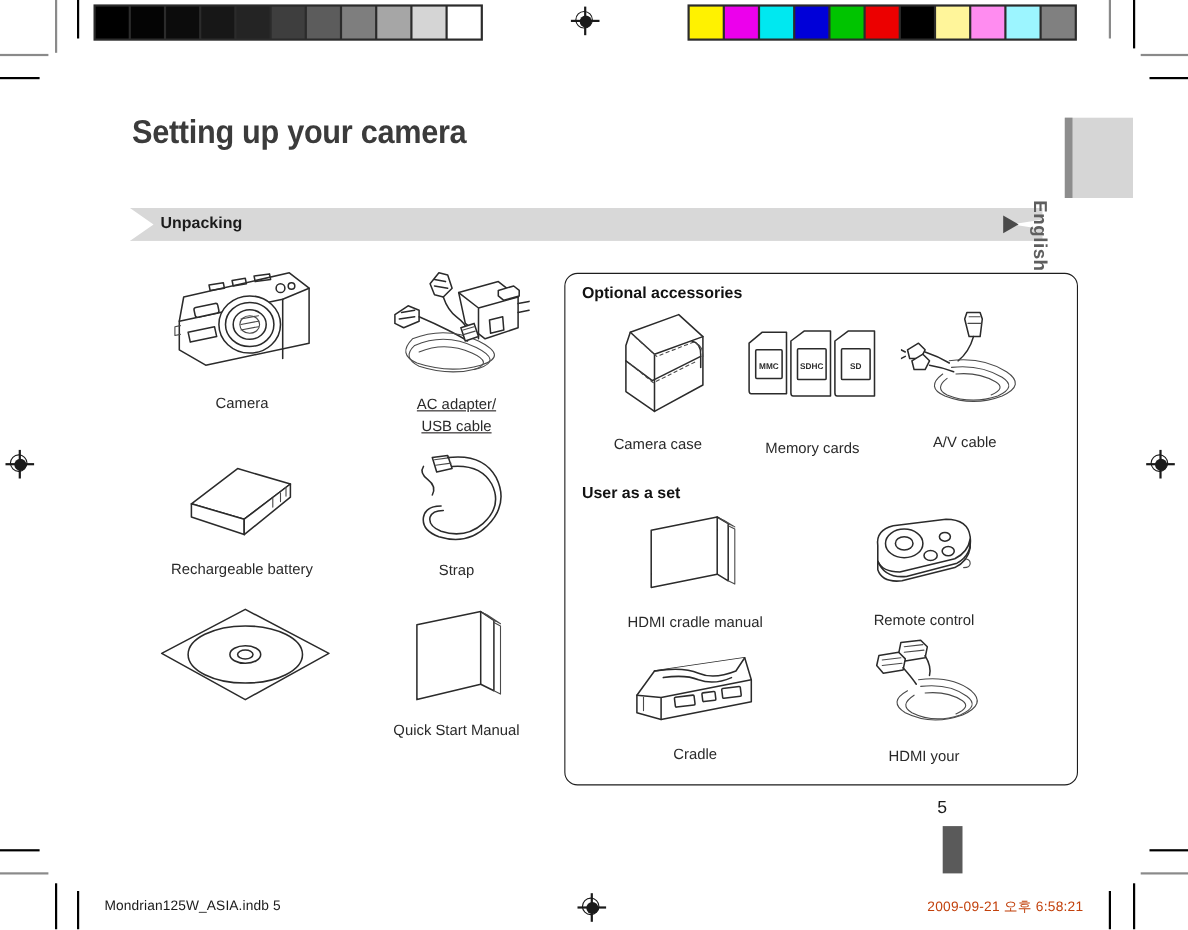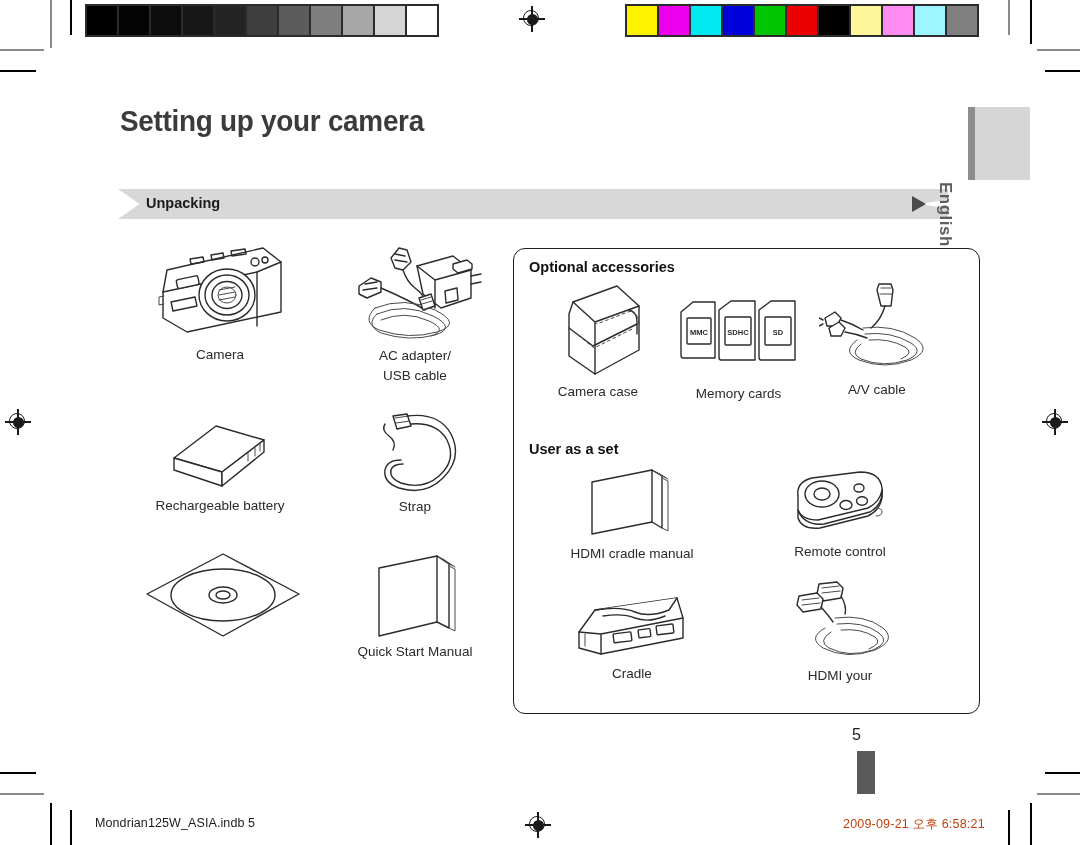--- a/index.html
+++ b/index.html
@@ -85,21 +85,21 @@
     width: 110px; text-align: left;
     font-size: 17px; font-weight: bold; color: #5e5e5e;
     transform: rotate(90deg); transform-origin: left top;
     letter-spacing: 0.5px;
   }
 
   
   .item { position: absolute; text-align: center; }
   .item .art { display: block; margin: 0 auto; }
   .item .cap {
-    font-size: 13.5px; color: #2a2a2a; line-height: 20px; margin-top: 0;
+    font-size: 13.5px; color: #2a2a2a; line-height: 20px; margin-top: 12px;
   }
 
   
   .panel {
     position: absolute; left: 513px; top: 248px;
     width: 467px; height: 466px;
     border: 1.6px solid #1d1d1d; border-radius: 12px;
     box-sizing: border-box; background: #fff;
   }
   .panel-head {
@@ -235,21 +235,21 @@
     <circle class="ln" cx="110" cy="22" r="4"></circle>
     <circle class="ln" cx="120" cy="20" r="3"></circle>
     <path class="ln" d="M45 19 L58 17 L59 22 L46 24 Z"></path>
     <path class="ln" d="M66 15 L78 13 L79 18 L67 20 Z"></path>
     <path class="ln" d="M86 11 L100 9 L101 14 L87 16 Z"></path>
     <path class="ln-thin" d="M19 56 L14 57 L14 65 L19 64"></path>
   </svg>
   <div class="cap">Camera</div>
 </div>
 
-<div class="item" style="left:340px;top:236px;width:150px;">
+<div class="item" style="left:340px;top:236px;width:150px;text-decoration:underline;">
   <svg class="art" width="140" height="110" viewBox="0 0 140 110">
     <path class="ln fillw" d="M72 30 L108 20 L126 34 L126 62 L96 72 L78 58 Z"></path>
     <path class="ln" d="M72 30 L90 44 L126 34 M90 44 L90 72"></path>
     <path class="ln fillw" d="M108 28 L122 24 L127 28 L127 33 L113 37 L108 33 Z"></path>
     <path class="ln" d="M126 40 L136 38 M126 48 L136 46"></path>
     <path class="ln fillw" d="M100 55 L112 52 L113 64 L101 67 Z"></path>
     <path class="ln fillw" d="M46 22 L54 12 L62 14 L66 26 L58 34 L50 32 Z"></path>
     <path class="ln" d="M50 18 L60 20 M50 24 L62 26"></path>
     <path class="ln" d="M58 34 Q62 46 70 52 Q78 58 80 64"></path>
     <path class="ln fillw" d="M14 50 L26 42 L36 46 L36 56 L22 62 L14 58 Z"></path>
@@ -328,21 +328,21 @@
     <path class="ln fillw" d="M2 12 L14 2 L36 2 L36 58 L4 58 Q2 58 2 55 Z"></path>
     <rect class="ln" x="8" y="18" width="24" height="26" rx="1"></rect>
     <text class="cardtxt" x="20" y="35" text-anchor="middle">MMC</text>
     <path class="ln fillw" d="M40 10 L52 1 L76 1 L76 60 L42 60 Q40 60 40 57 Z"></path>
     <rect class="ln" x="46" y="17" width="26" height="28" rx="1"></rect>
     <text class="cardtxt" x="59" y="35" text-anchor="middle">SDHC</text>
     <path class="ln fillw" d="M80 10 L92 1 L116 1 L116 60 L82 60 Q80 60 80 57 Z"></path>
     <rect class="ln" x="86" y="17" width="26" height="28" rx="1"></rect>
     <text class="cardtxt" x="99" y="35" text-anchor="middle">SD</text>
   </svg>
-  <div class="cap" style="margin-top:14px;">Memory cards</div>
+  <div class="cap" style="margin-top:28px;">Memory cards</div>
 </div>
 
 <div class="item" style="left:818px;top:280px;width:118px;">
   <svg class="art" width="116" height="100" viewBox="0 0 116 100">
     <path class="ln fillw" d="M60 4 L72 4 L74 10 L72 26 L62 26 L58 10 Z"></path>
     <path class="ln-thin" d="M62 8 L72 8 M61 14 L73 14"></path>
     <path class="ln" d="M66 26 Q62 40 52 48"></path>
     <path class="ln fillw" d="M6 38 L16 32 L22 38 L18 46 L8 46 Z"></path>
     <path class="ln" d="M4 40 L0 38 M4 44 L0 46"></path>
     <path class="ln fillw" d="M10 48 L20 42 L26 48 L22 56 L12 56 Z"></path>

